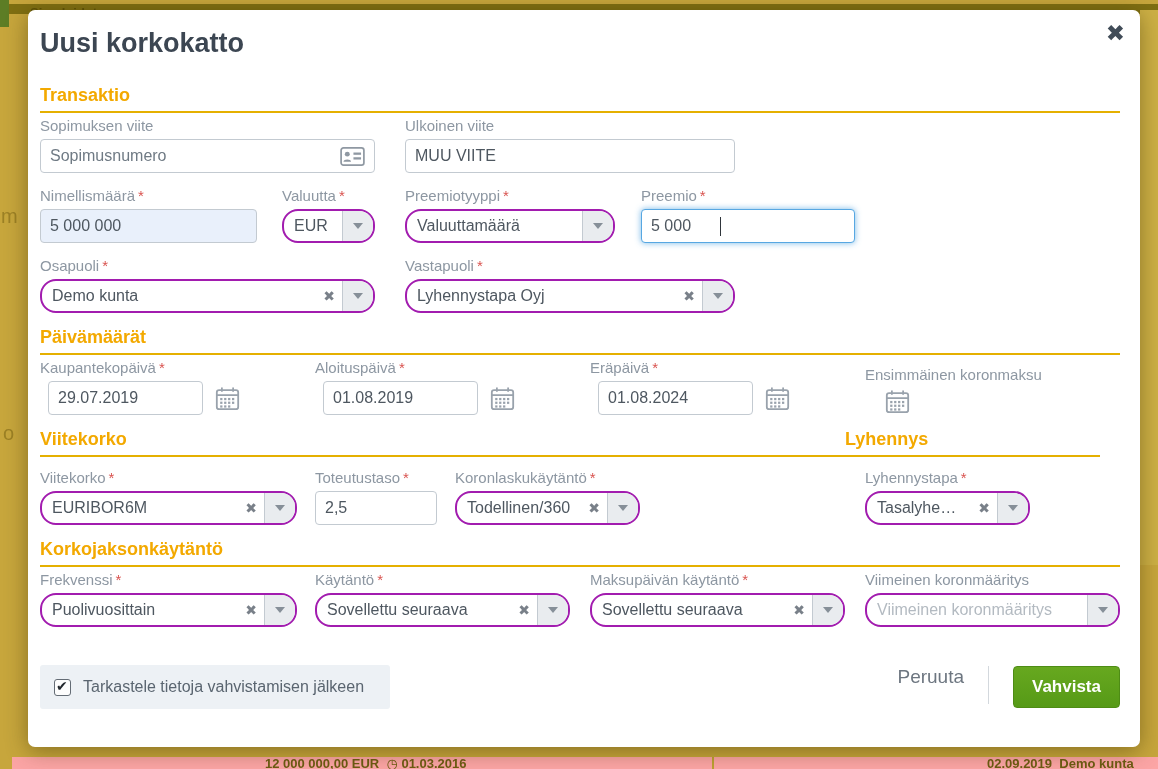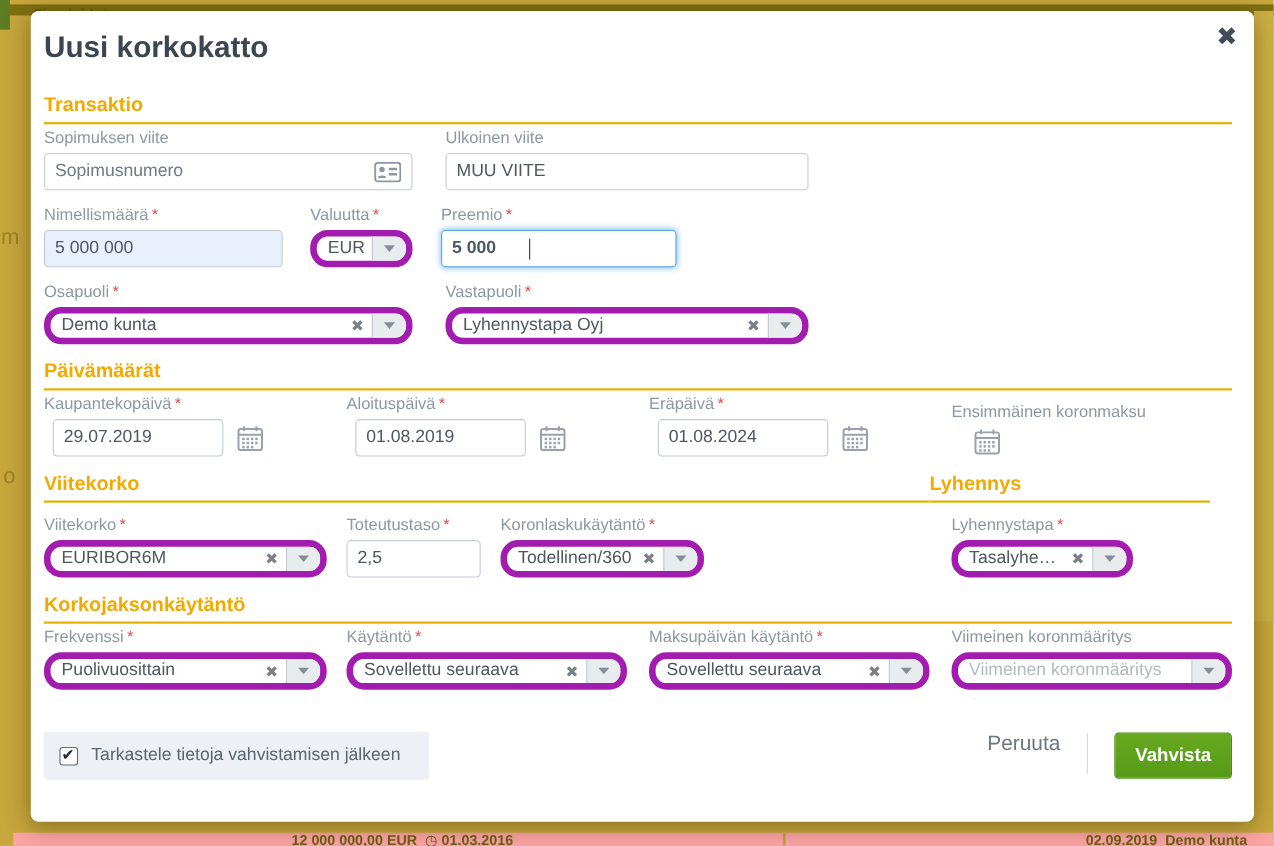--- a/index.html
+++ b/index.html
@@ -43,21 +43,21 @@
 
   .input { height:34px; border:1px solid #c3cad1; border-radius:4px; background:#fff;
            display:flex; align-items:center; padding:0 9px; }
   .input input { border:none; outline:none; background:transparent; width:100%;
                  font:16px "Liberation Sans", sans-serif; color:#4e5760; }
   .input input::placeholder { color:#b3bac1; }
   .input.hl { background:#e9f0fb; }
   .input.focus { border-color:#57a7e2; box-shadow:0 0 6px rgba(87,167,226,.8); }
   .muted input { color:#6f7a84; }
 
-  .combo { height:34px; border:6px solid #a21caf; border-radius:16px; background:#fff;
+  .combo { height:34px; border:2px solid #a21caf; border-radius:16px; background:#fff;
            display:flex; align-items:stretch; overflow:hidden; }
   .combo .val { flex:1; display:flex; align-items:center; padding:0 0 0 10px; font-size:16px; color:#4e5760;
                 white-space:nowrap; overflow:hidden; }
   .combo .val.ph { color:#b3bac1; }
   .clear { width:26px; display:flex; align-items:center; justify-content:center;
            font-size:14px; font-weight:bold; color:#798089; cursor:pointer; }
   .caretbtn { width:31px; background:#e9ecef; border-left:1px solid #c3cad1;
               display:flex; align-items:center; justify-content:center; cursor:pointer; flex:none; }
   .caret { width:0; height:0; border-left:5px solid transparent; border-right:5px solid transparent;
            border-top:6px solid #868f98; }
@@ -139,24 +139,33 @@
         </div>
         <div class="field" style="width:93px; margin-left:25px">
           <div class="flabel"><span>Valuutta</span><span class="req">*</span></div>
           <div class="combo">
             <span class="val">EUR</span>
             <span class="caretbtn">
                 <i class="caret"></i>
               </span>
           </div>
         </div>
+        <div class="field" style="width:210px; margin-left:30px">
+          <div class="flabel"><span>Preemiotyyppi</span><span class="req">*</span></div>
+          <div class="combo">
+            <span class="val">Valuuttamäärä</span>
+            <span class="caretbtn">
+                <i class="caret"></i>
+              </span>
+          </div>
+        </div>
         <div class="field" style="width:214px; margin-left:26px">
           <div class="flabel"><span>Preemio</span><span class="req">*</span></div>
           <div class="input focus">
-            <input style="width: auto; flex: 0 0 auto; font-weight: bold;" size="5" value="5 000">
+            <input style="width: auto; flex: 0 0 auto;" size="5" value="5 000">
             <span class="tcaret"></span>
           </div>
         </div>
       </div>
 
       <div class="row">
         <div class="field" style="width:335px">
           <div class="flabel"><span>Osapuoli</span><span class="req">*</span></div>
           <div class="combo">
             <span class="val">Demo kunta</span>

